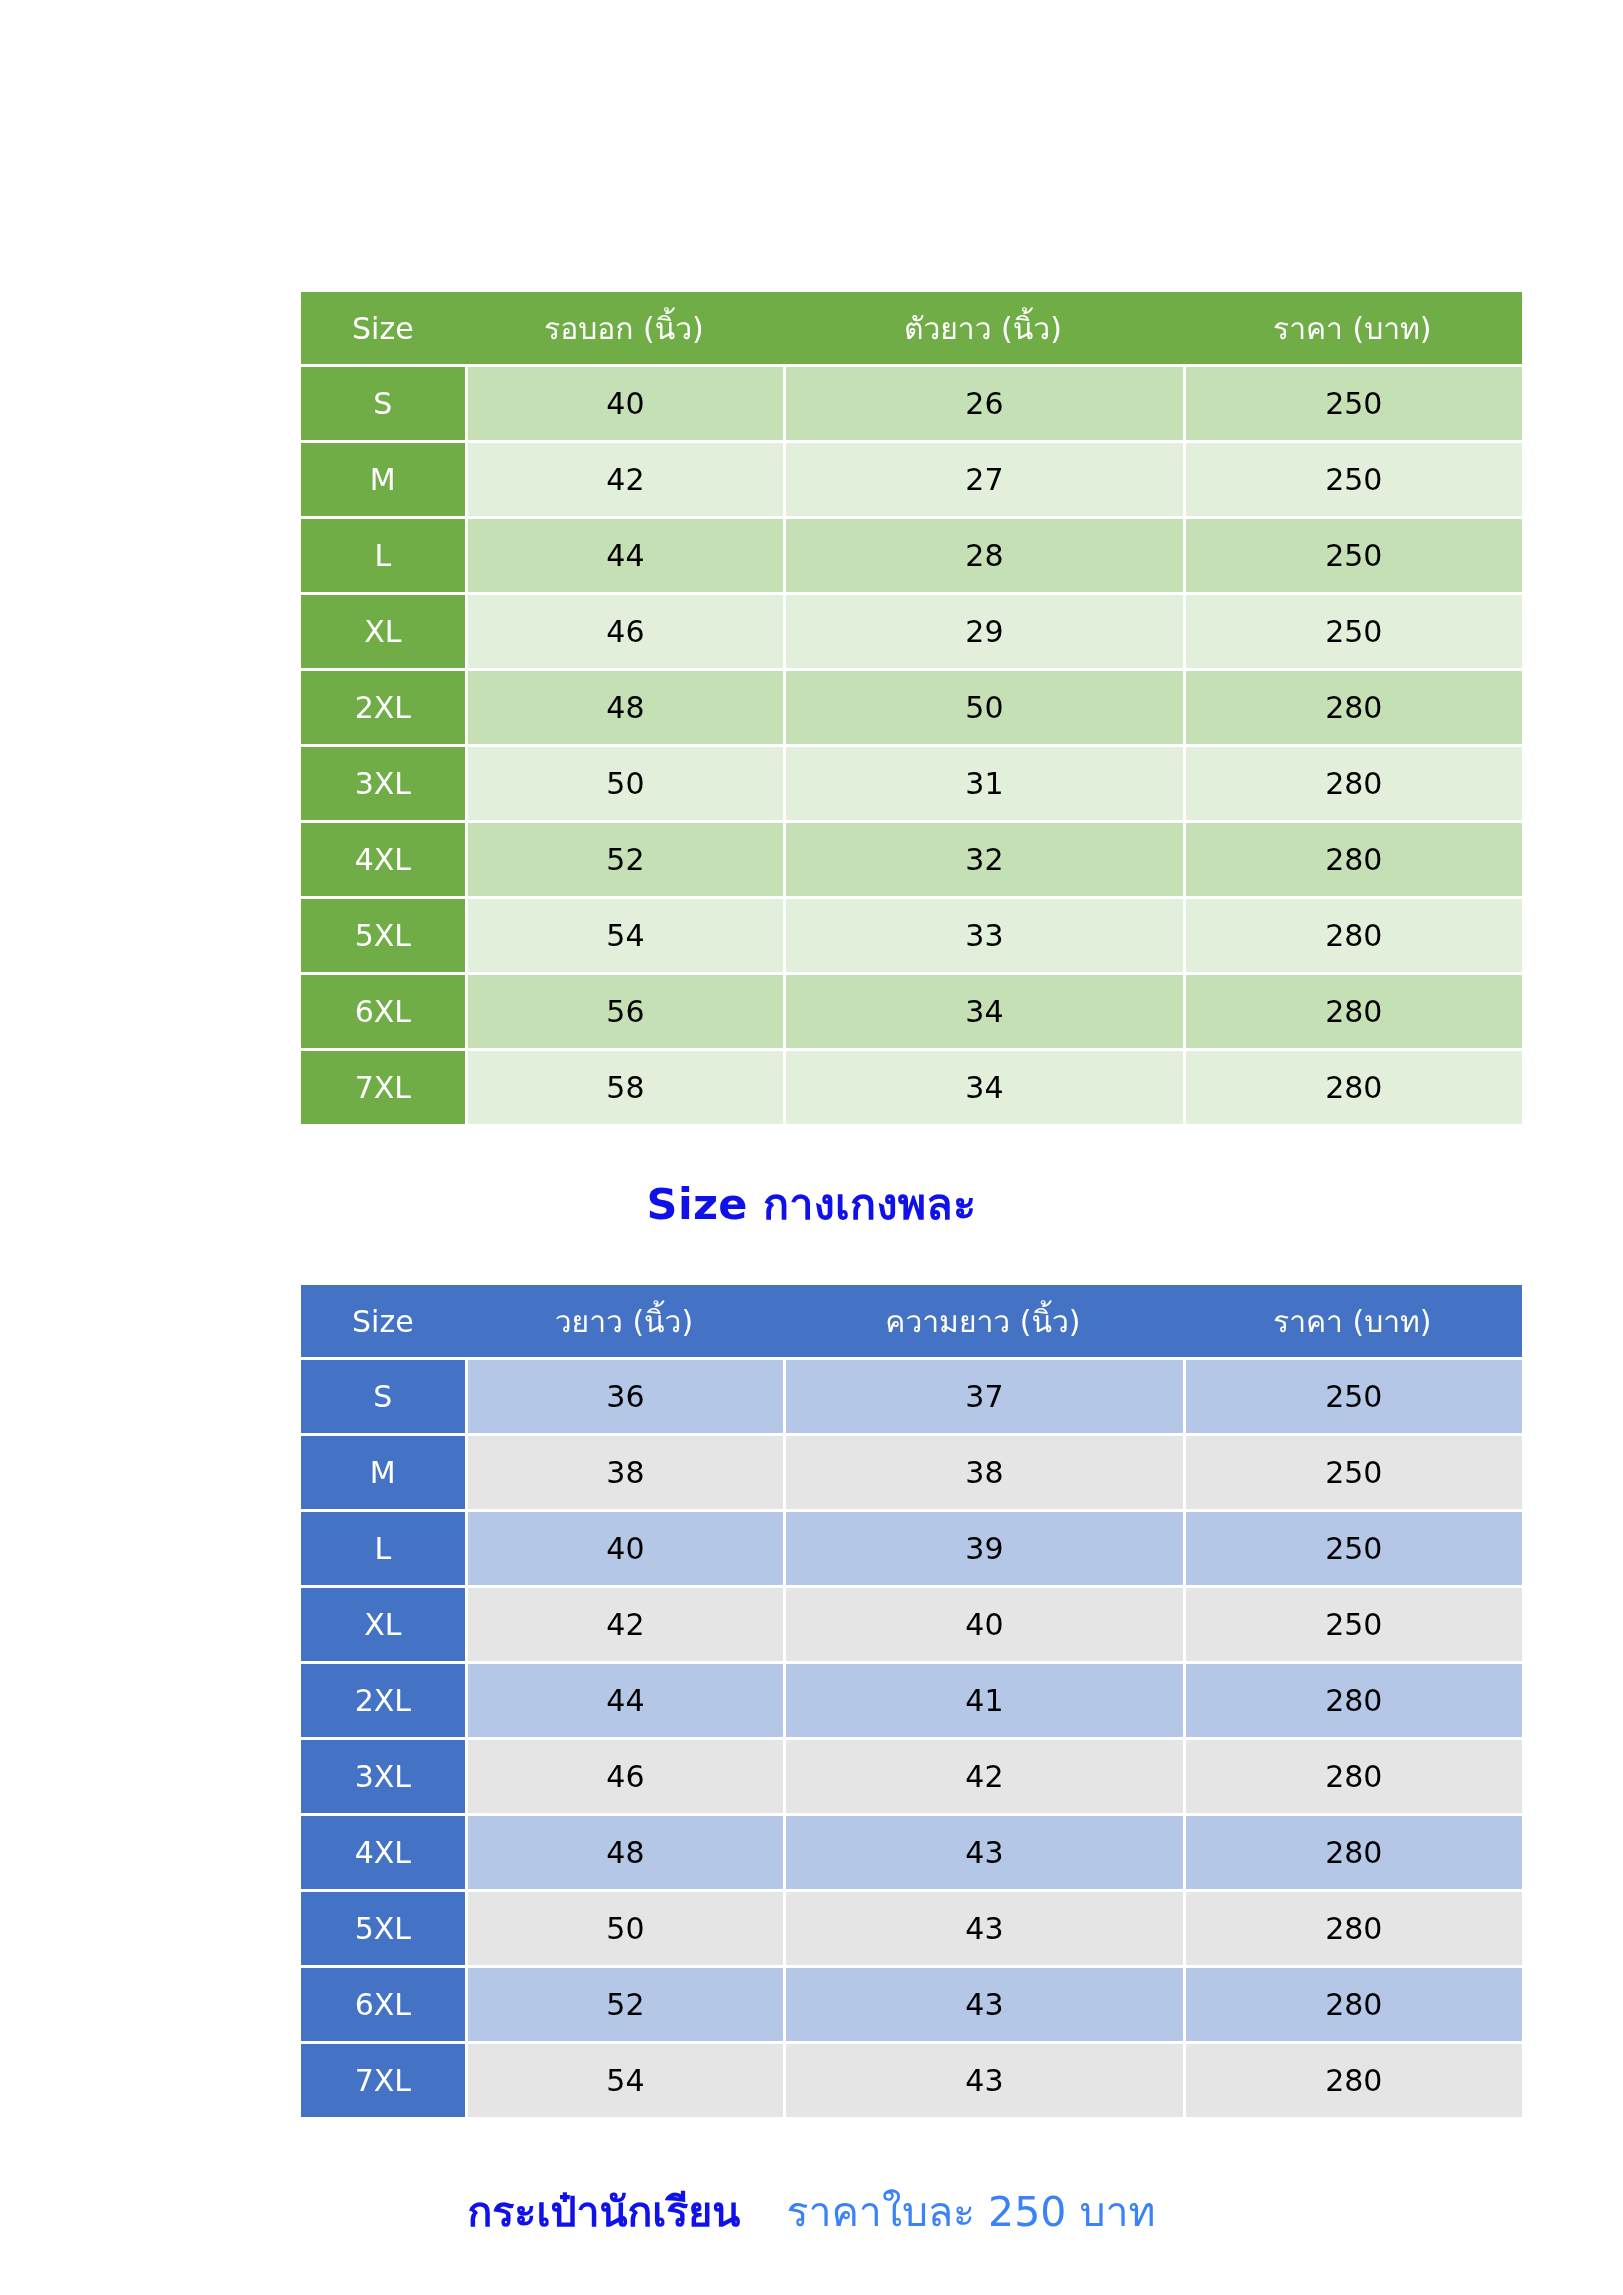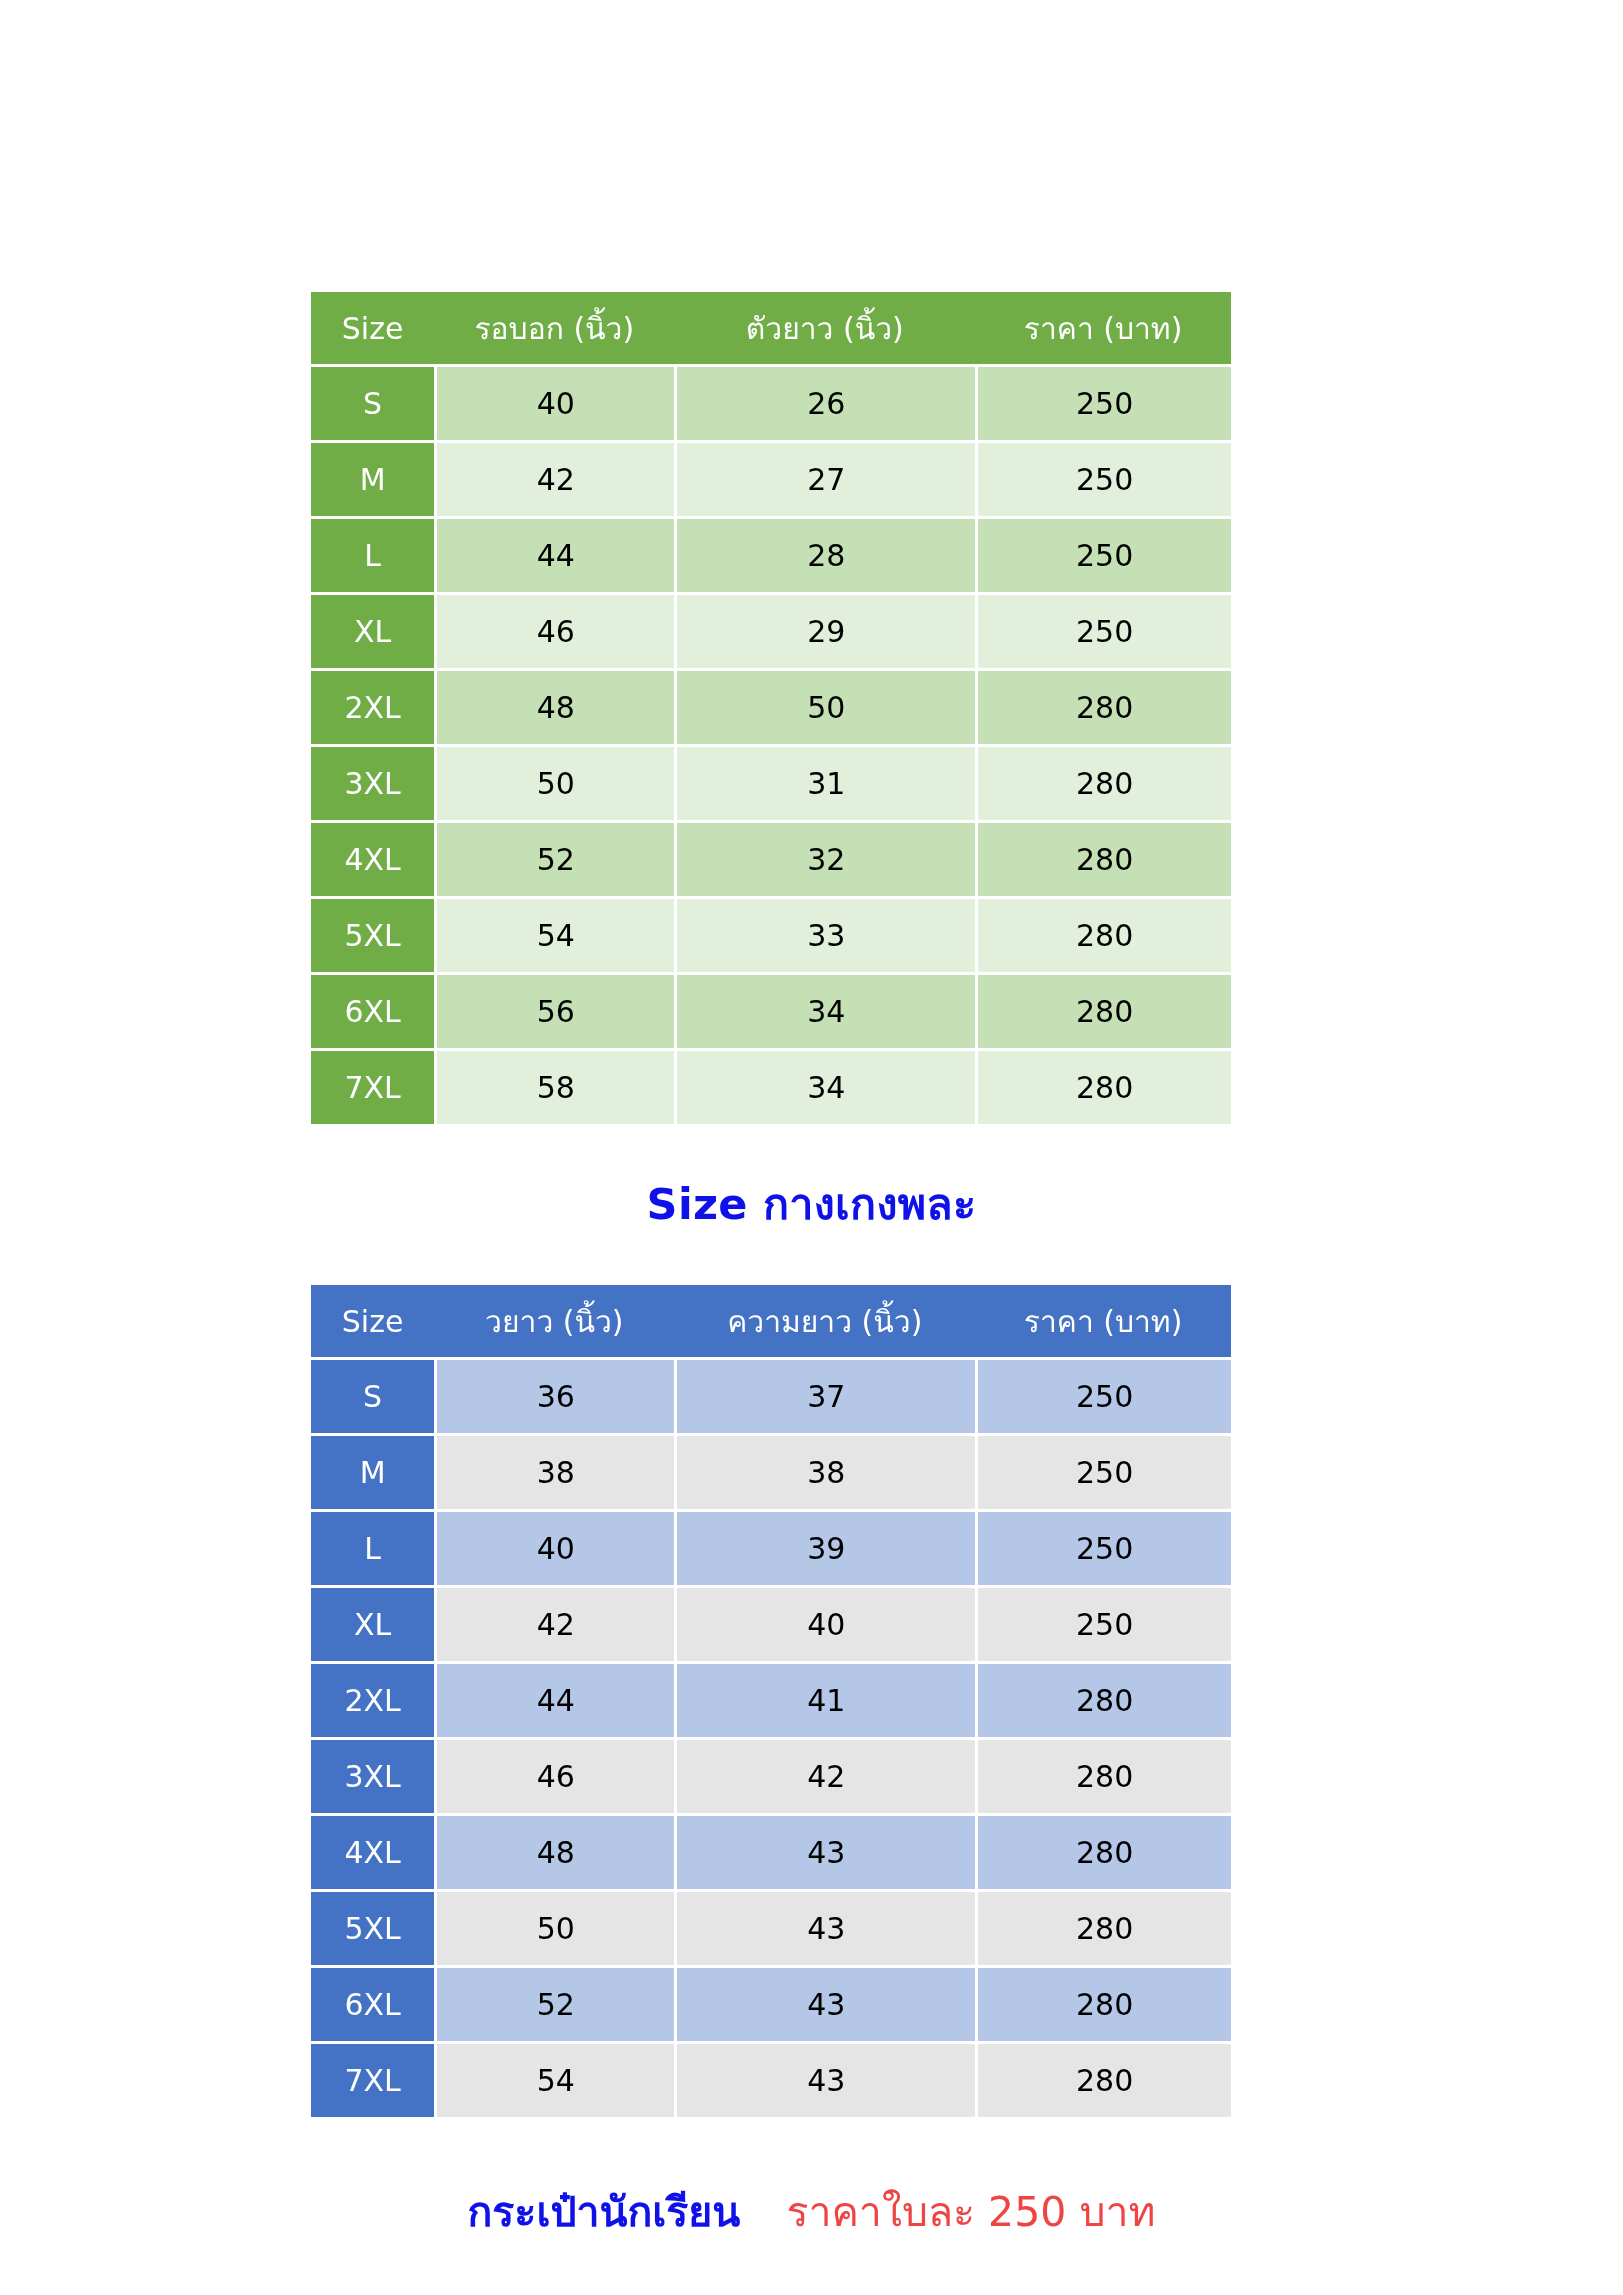--- a/index.html
+++ b/index.html
@@ -31,22 +31,22 @@
     font-weight: 700;
     letter-spacing: 0.3px;
     white-space: nowrap;
   }
   #title-shirt { top: 170px; }
   #title-shorts { top: 1170px; }
 
   
   .size-table {
     position: absolute;
-    left: 311px;
-    width: 920px;
+    left: 301px;
+    width: 1221px;
     border-collapse: separate;
     border-spacing: 0;
     table-layout: fixed;
   }
   #table-shirt  { top: 292px; }
   #table-shorts { top: 1285px; }
 
   .size-table col.c-size  { width: 13.4%; }
   .size-table col.c-two   { width: 26.1%; }
   .size-table col.c-three { width: 32.7%; }
@@ -108,21 +108,21 @@
   }
   #footer-line .fl-bag {
     color: #1010E8;
     font-weight: 700;
   }
   #footer-line .fl-gap {
     display: inline-block;
     width: 46px;
   }
   #footer-line .fl-price {
-    color: #ef4444;
+    color: #3b82f6;
     font-weight: 400;
   }
 </style>
 </head>
 <body>
 
 <div class="page">
 
 
   <table id="table-shirt" class="size-table">

